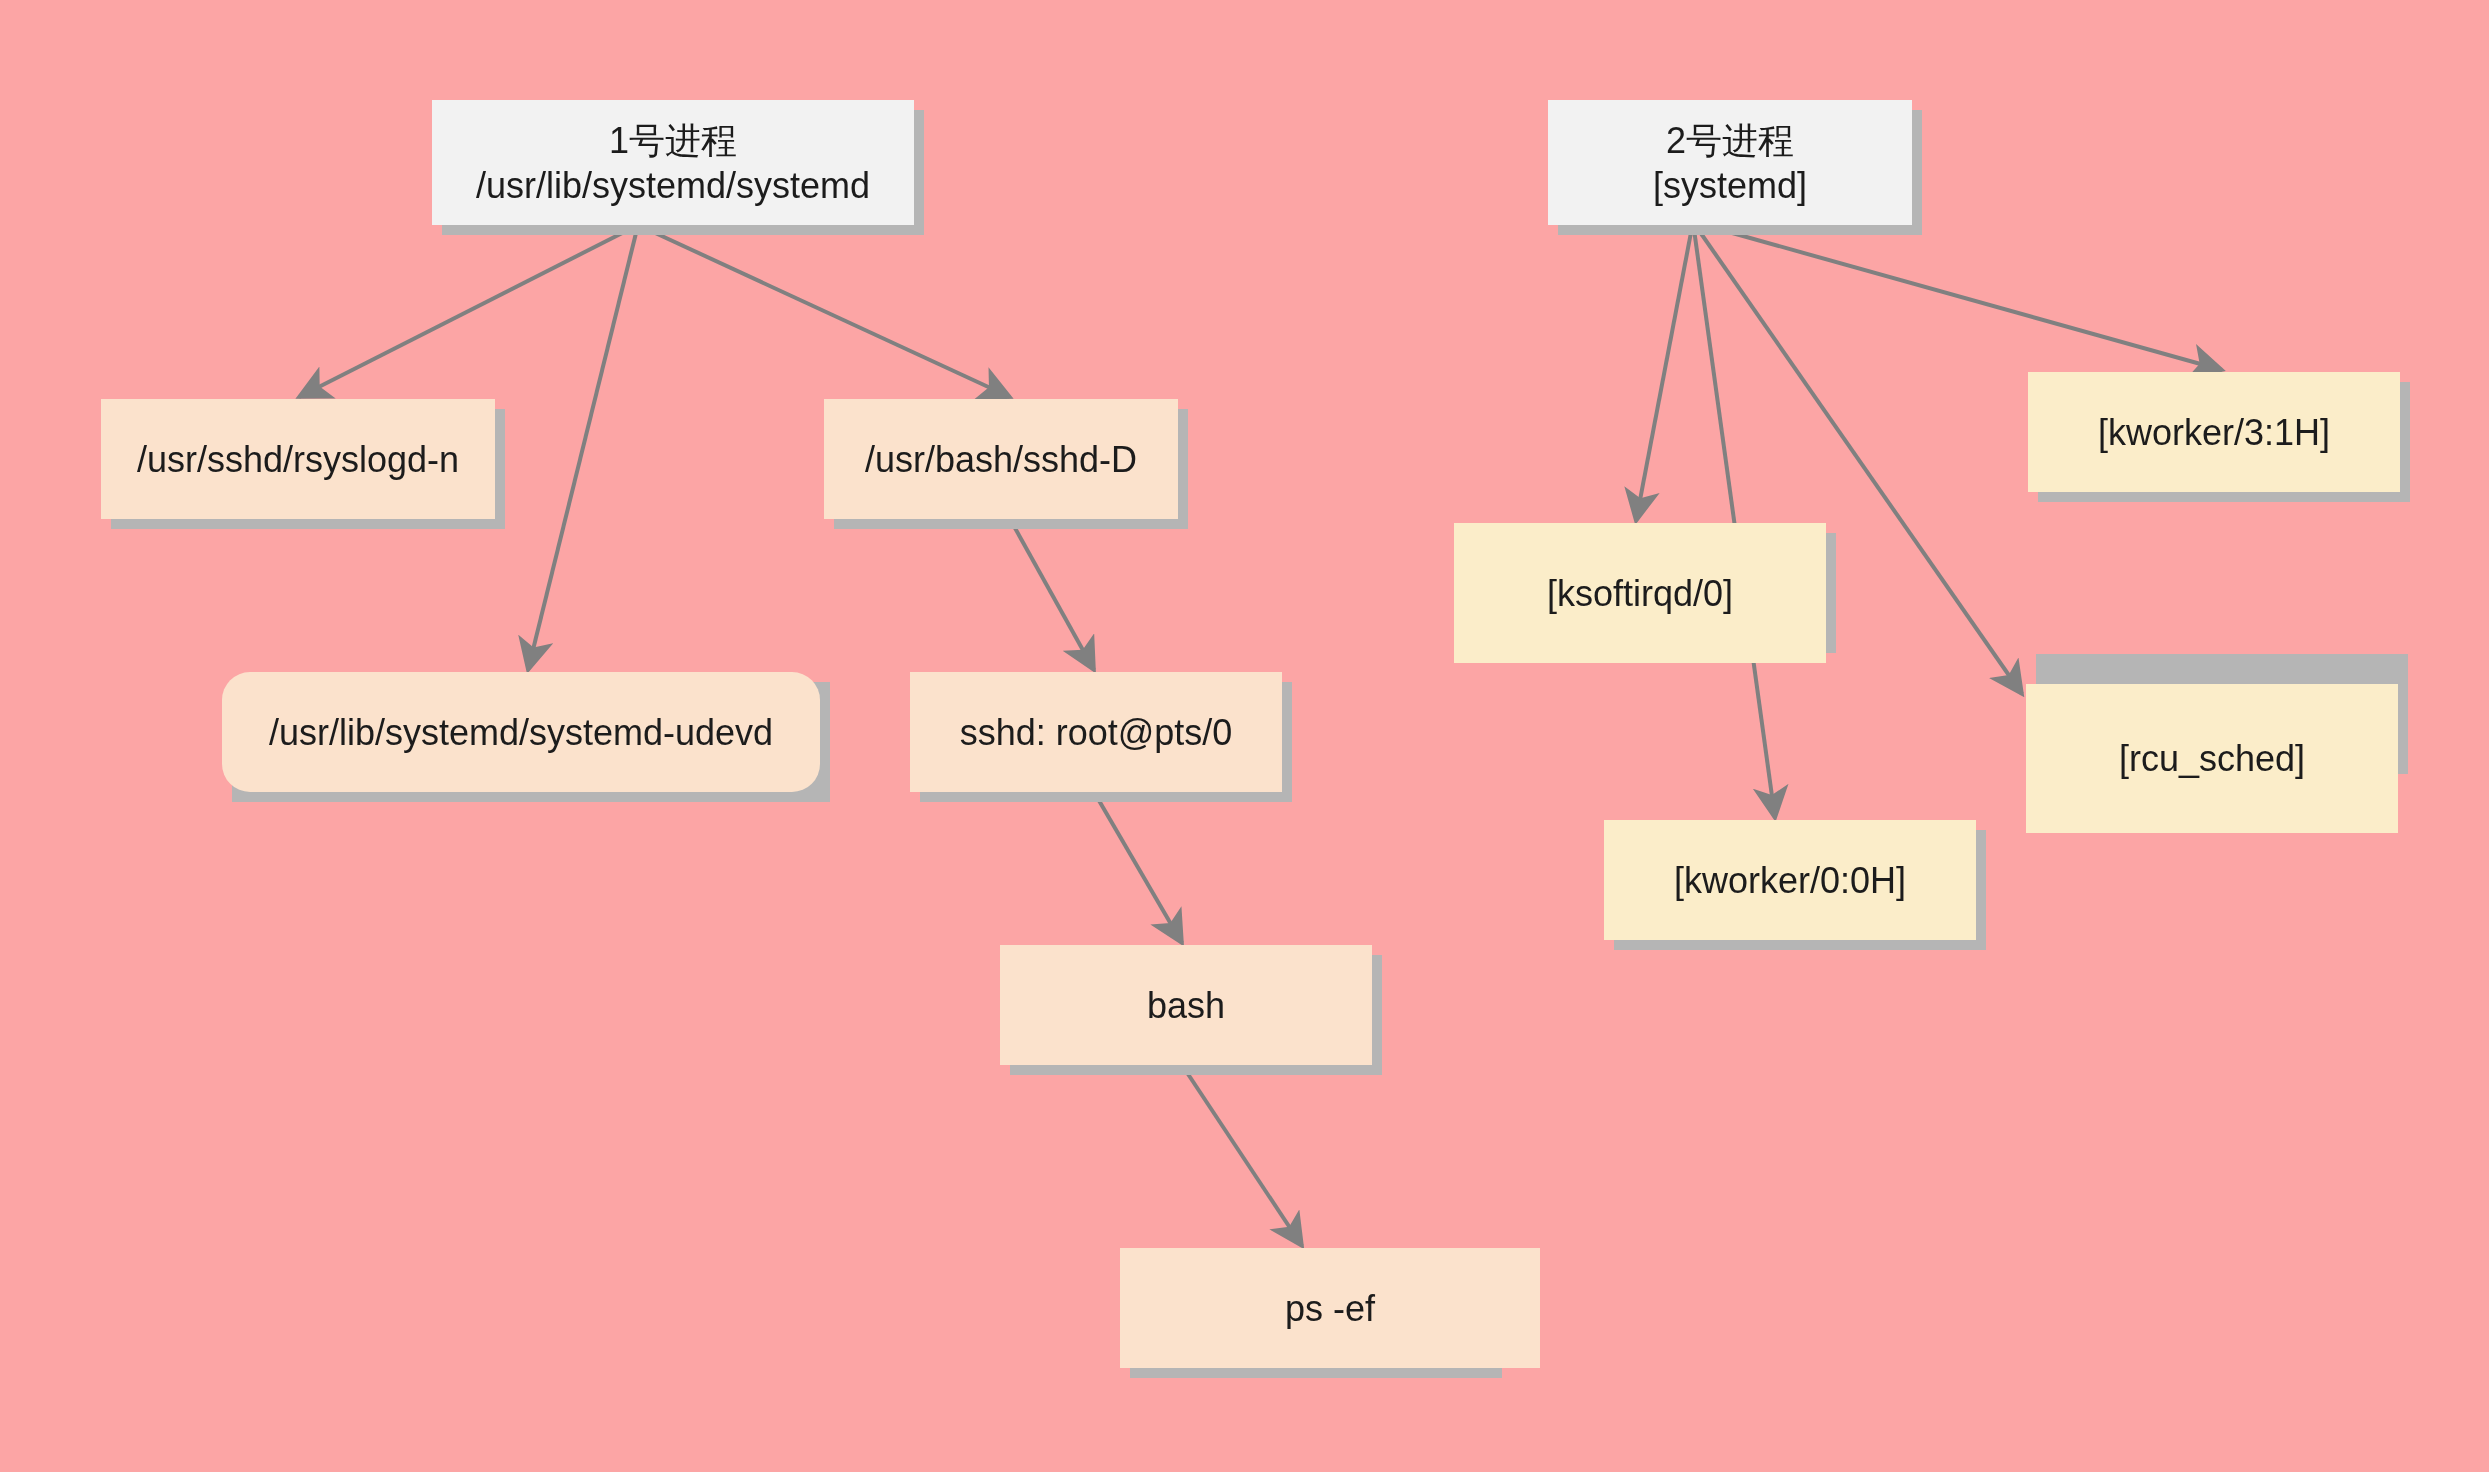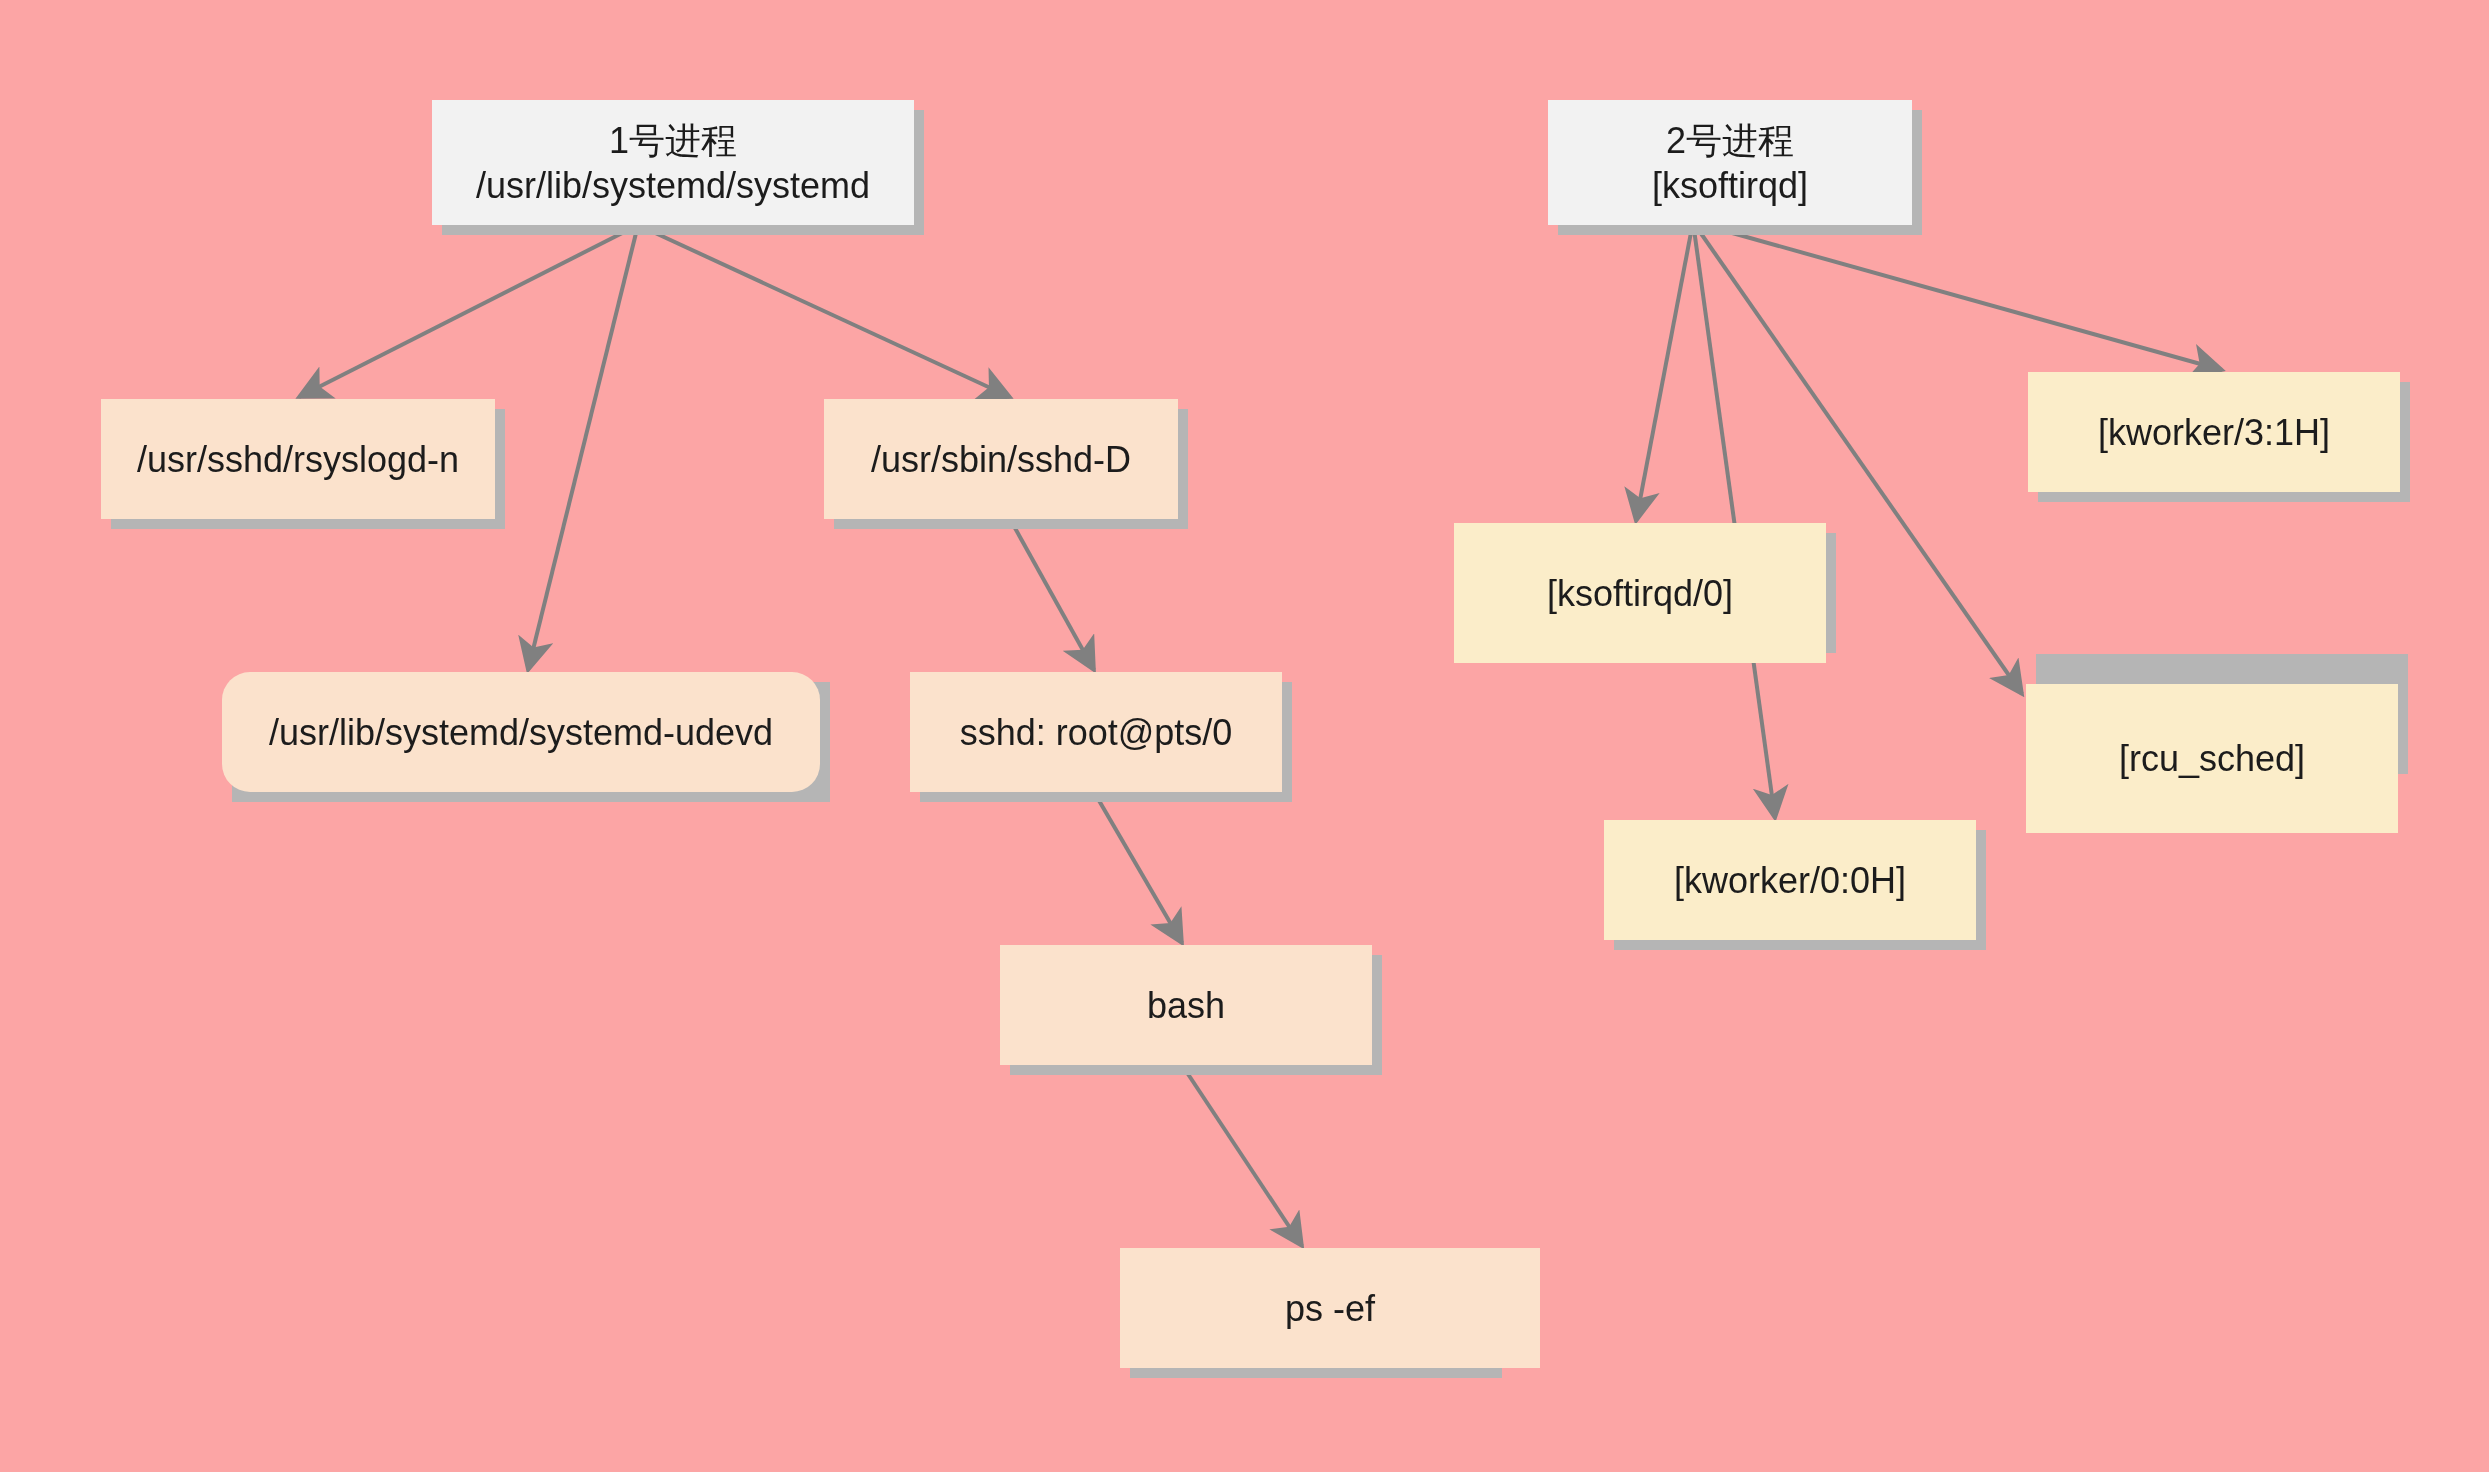--- a/index.html
+++ b/index.html
@@ -71,32 +71,32 @@
         <line x1="1693" y1="222" x2="2222" y2="370" stroke="#808080" stroke-width="4" marker-end="url(#arrowhead)"></line>
       </g>
   </svg>
   <div id="nodes-layer">
       <div class="node-shadow" style="left: 442px; top: 110px; width: 482px; height: 125px;"></div>
       <div class="node-face node-root" style="left: 432px; top: 100px; width: 482px; height: 125px;">1号进程
 /usr/lib/systemd/systemd</div>
       <div class="node-shadow" style="left: 111px; top: 409px; width: 394px; height: 120px;"></div>
       <div class="node-face node-peach" style="left: 101px; top: 399px; width: 394px; height: 120px;">/usr/sshd/rsyslogd-n</div>
       <div class="node-shadow" style="left: 834px; top: 409px; width: 354px; height: 120px;"></div>
-      <div class="node-face node-peach" style="left: 824px; top: 399px; width: 354px; height: 120px;">/usr/sbin/sshd-D</div>
+      <div class="node-face node-peach" style="left: 824px; top: 399px; width: 354px; height: 120px;">/usr/bash/sshd-D</div>
       <div class="node-shadow" style="left: 232px; top: 682px; width: 598px; height: 120px;"></div>
       <div class="node-face node-peach" style="left: 222px; top: 672px; width: 598px; height: 120px; border-radius: 28px;">/usr/lib/systemd/systemd-udevd</div>
       <div class="node-shadow" style="left: 920px; top: 682px; width: 372px; height: 120px;"></div>
       <div class="node-face node-peach" style="left: 910px; top: 672px; width: 372px; height: 120px;">sshd: root@pts/0</div>
       <div class="node-shadow" style="left: 1010px; top: 955px; width: 372px; height: 120px;"></div>
       <div class="node-face node-peach" style="left: 1000px; top: 945px; width: 372px; height: 120px;">bash</div>
       <div class="node-shadow" style="left: 1130px; top: 1258px; width: 372px; height: 120px;"></div>
       <div class="node-face node-peach" style="left: 1120px; top: 1248px; width: 420px; height: 120px;">ps -ef</div>
       <div class="node-shadow" style="left: 1558px; top: 110px; width: 364px; height: 125px;"></div>
       <div class="node-face node-root" style="left: 1548px; top: 100px; width: 364px; height: 125px;">2号进程
-[ksoftirqd]</div>
+[systemd]</div>
       <div class="node-shadow" style="left: 1464px; top: 533px; width: 372px; height: 120px;"></div>
       <div class="node-face node-cream" style="left: 1454px; top: 523px; width: 372px; height: 140px; text-align: right;">[ksoftirqd/0]</div>
       <div class="node-shadow" style="left: 2038px; top: 382px; width: 372px; height: 120px;"></div>
       <div class="node-face node-cream" style="left: 2028px; top: 372px; width: 372px; height: 120px;">[kworker/3:1H]</div>
       <div class="node-shadow" style="left: 2036px; top: 654px; width: 372px; height: 120px;"></div>
       <div class="node-face node-cream" style="left: 2026px; top: 644px; width: 372px; height: 149px; margin-top: 40px;">[rcu_sched]</div>
       <div class="node-shadow" style="left: 1614px; top: 830px; width: 372px; height: 120px;"></div>
       <div class="node-face node-cream" style="left: 1604px; top: 820px; width: 372px; height: 120px;">[kworker/0:0H]</div>
     </div>
 </div>

